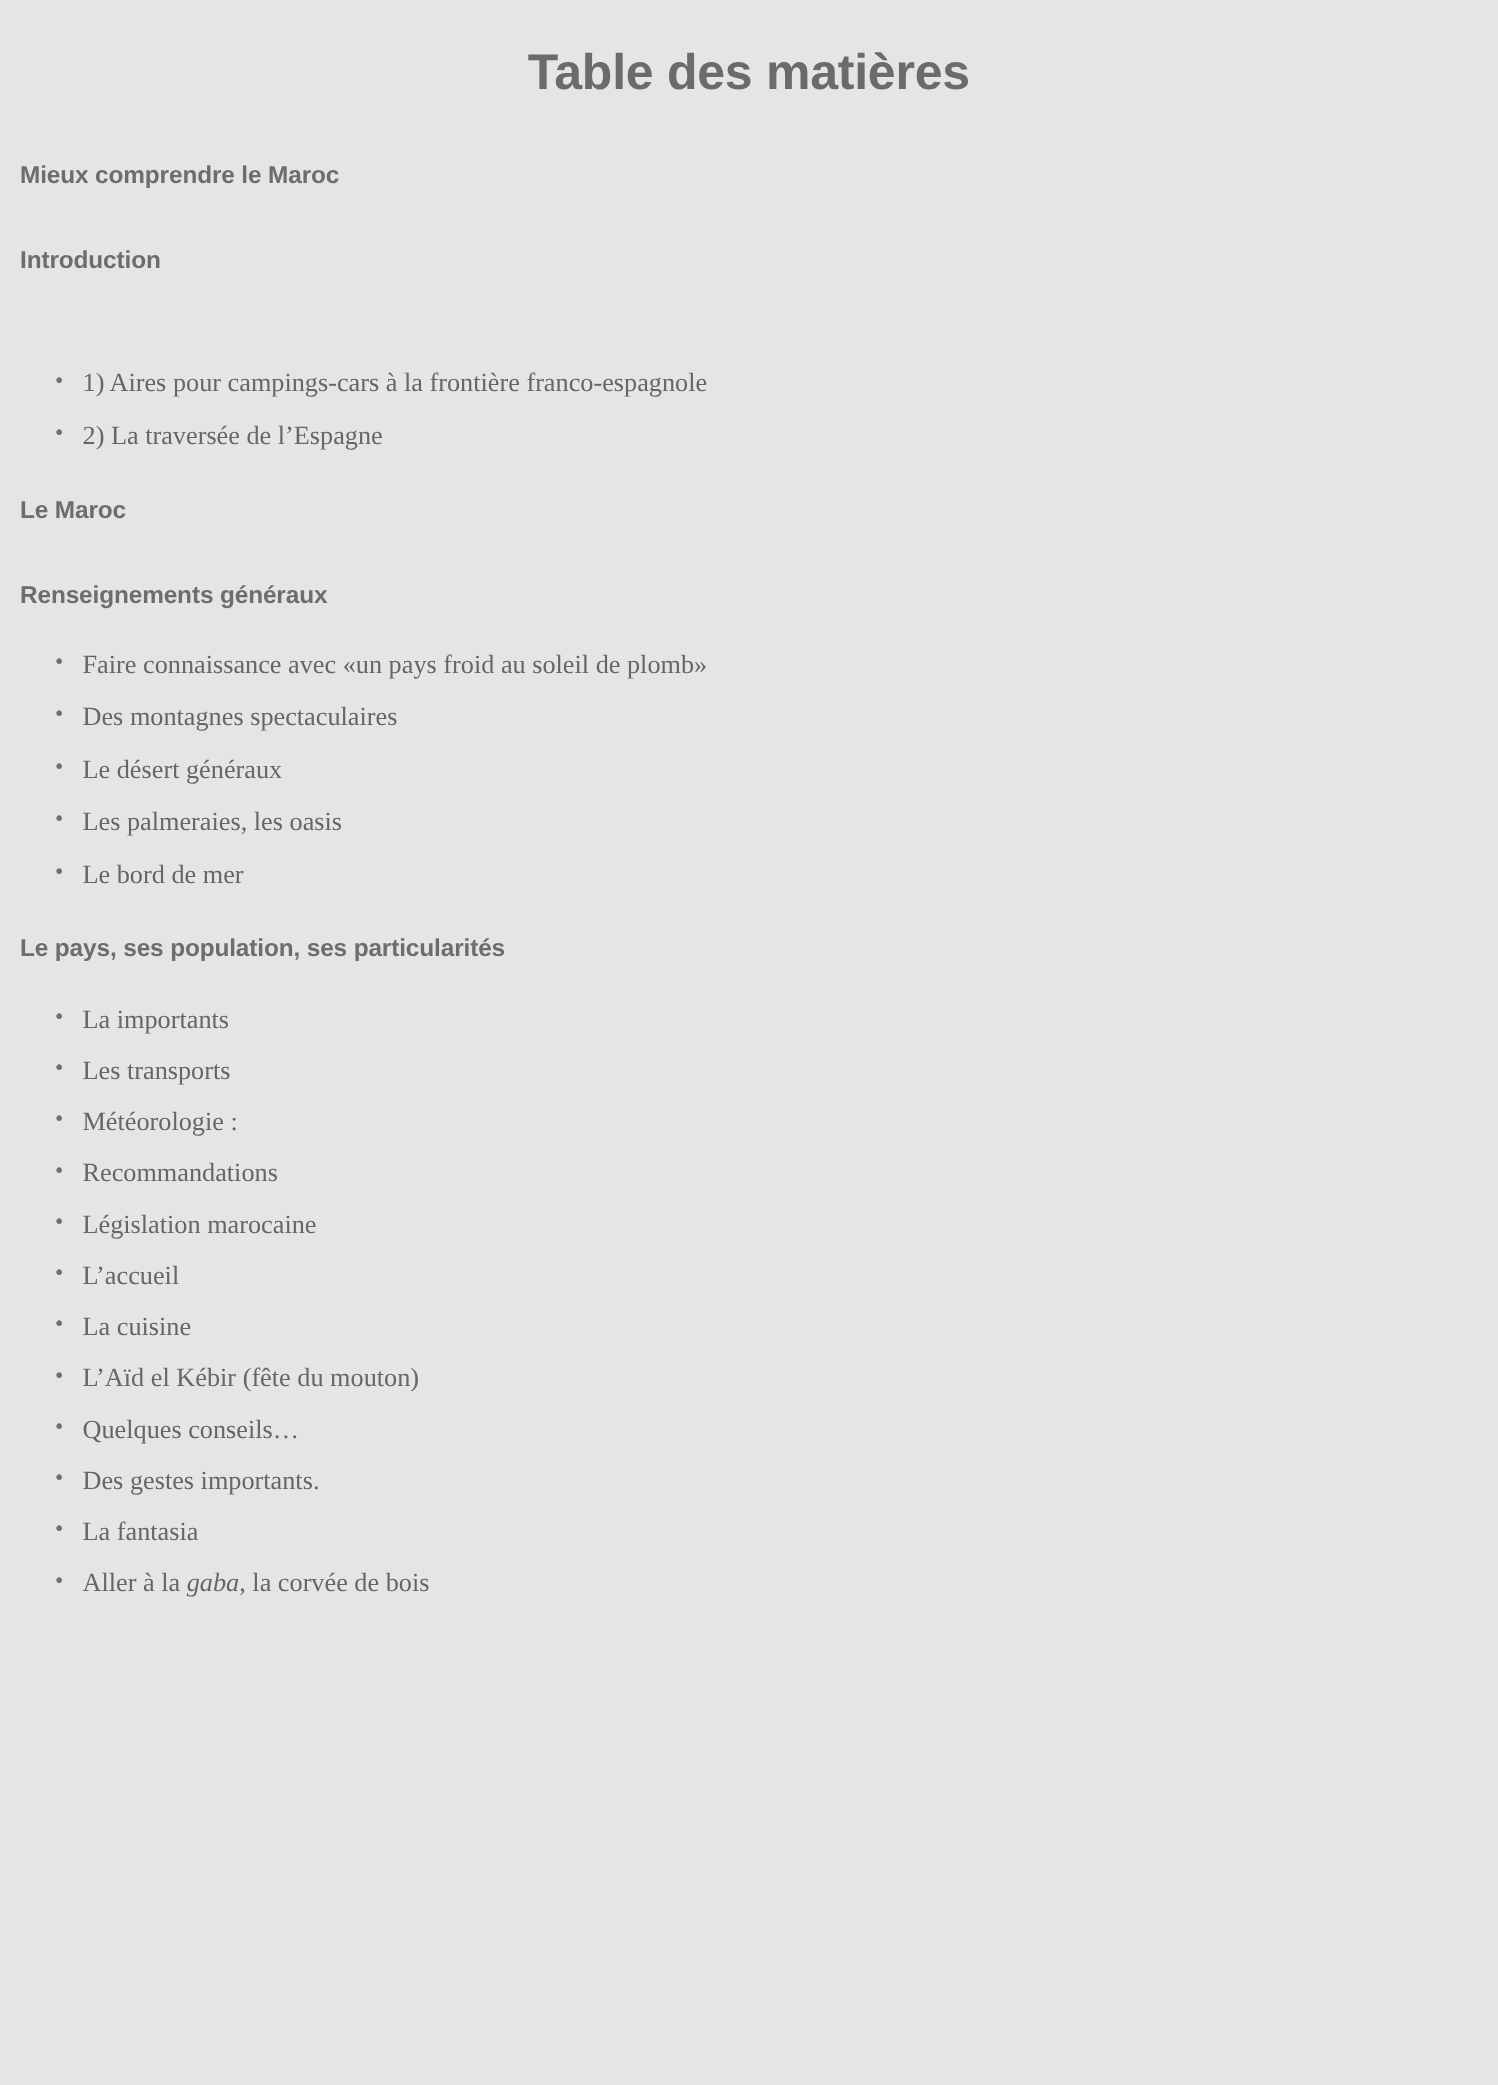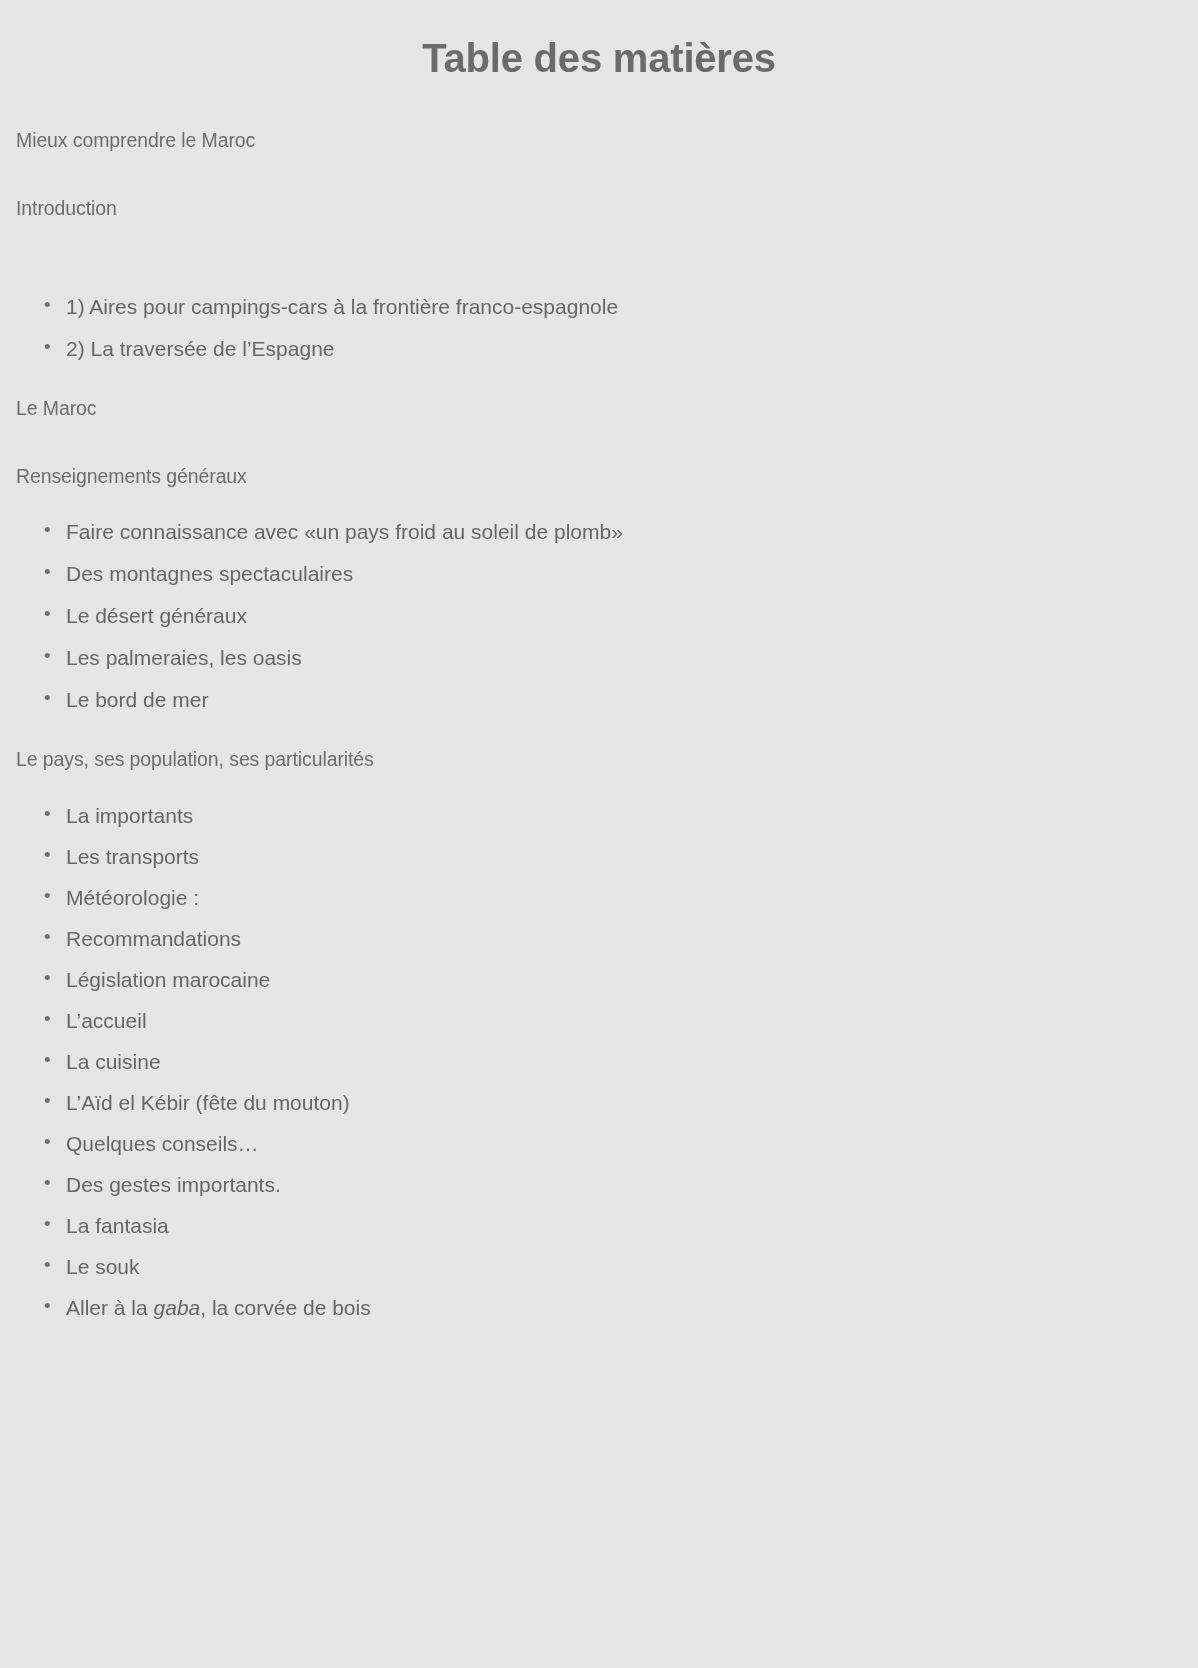--- a/index.html
+++ b/index.html
@@ -27,21 +27,21 @@
     font-weight: bold;
     color: #6b6b6b;
     letter-spacing: -0.2px;
     margin: 0;
     padding-top: 36px;
     padding-bottom: 0;
     line-height: 1.1;
   }
   .section-heading {
     font-size: 19.5px;
-    font-weight: normal;
+    font-weight: bold;
     color: #6d6d6d;
     margin: 0;
     padding-left: 16px;
     line-height: 1.35;
     letter-spacing: -0.1px;
   }
   .gap-title-first {
     height: 47px;
   }
   .gap-heading {
@@ -50,20 +50,21 @@
   .gap-before-list {
     height: 32px;
   }
   .gap-after-list {
     height: 36px;
   }
   ul.toc-list {
     list-style: none;
     margin: 0;
     padding: 0 0 0 44px;
+    font-family: Liberation Serif, serif;
   }
   ul.toc-list li {
     position: relative;
     font-size: 21px;
     color: #666666;
     line-height: 1.0;
     padding: 0 0 0 22px;
     margin: 0 0 21px 0;
   }
   ul.toc-list li:last-child {
@@ -139,19 +140,18 @@
     <li>Les transports</li>
     <li>Météorologie :</li>
     <li>Recommandations</li>
     <li>Législation marocaine</li>
     <li>L’accueil</li>
     <li>La cuisine</li>
     <li>L’Aïd el Kébir (fête du mouton)</li>
     <li>Quelques conseils…</li>
     <li>Des gestes importants.</li>
     <li>La fantasia</li>
-    <li>Le souk</li>
     <li>
       <span>Aller à la </span><em class="term">gaba</em><span>, la corvée de bois</span>
     </li>
   </ul>
 
 </div>
 
 </body></html>

